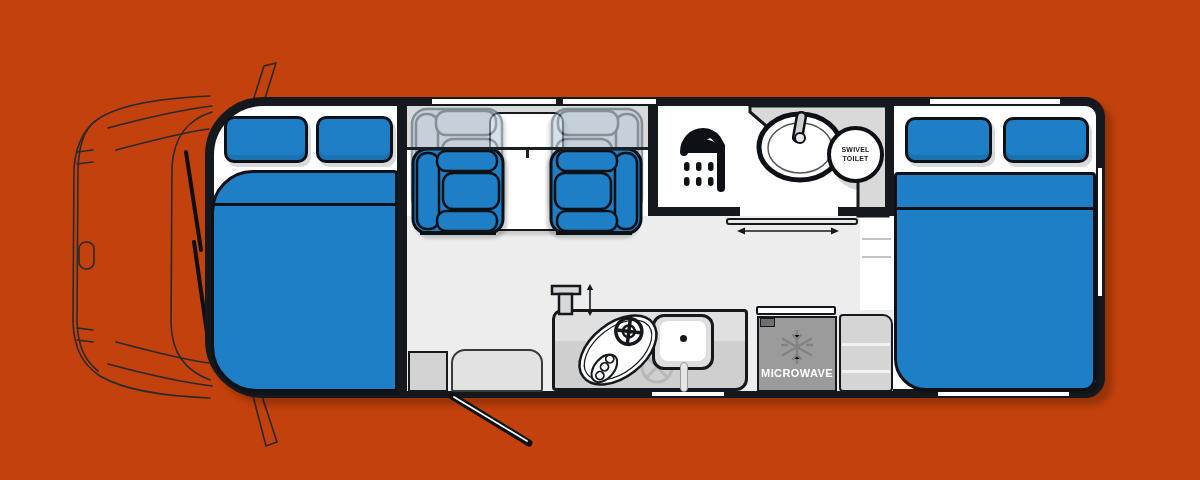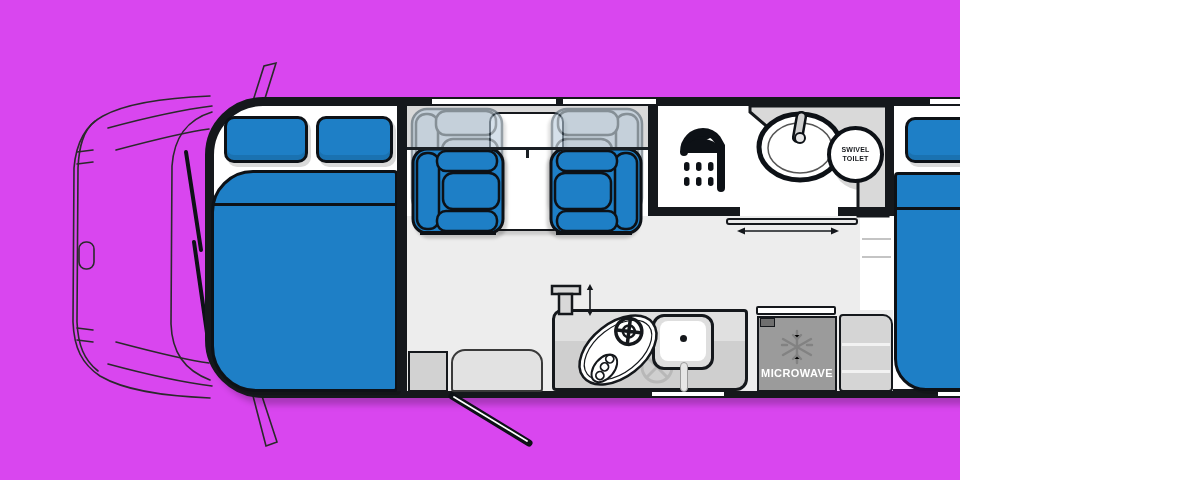--- a/index.html
+++ b/index.html
@@ -1,16 +1,16 @@
 <!DOCTYPE html>
 <html style="--blue: #1e7fc6; --ghost: #b7cbdb; --wall: #15181c; --floor: #ededed; --counter: #d6d6d6; --appliance: #9b9b9b;"><head>
 <meta charset="utf-8">
 <style>
   html,body{margin:0;padding:0;background:#fff;}
-  .scene{position:relative;width:960px;height:480px;background:#d946ef;overflow:hidden;
+  .scene{position:relative;width:1200px;height:480px;background:#c2410c;overflow:hidden;
          font-family:"Liberation Sans", sans-serif;}
   .abs{position:absolute;}
   
   .body-shell{left:205px;top:97px;width:900px;height:301px;background:#fff;
     border:9px solid var(--wall);border-radius:58px 20px 20px 58px;box-sizing:border-box;
     box-shadow:7px 7px 6px rgba(0,0,0,.22);}
   .wall{background:var(--wall);}
   .window-slit{background:#fff;z-index:30;}
   
   .pillow{background:var(--blue);border:3px solid #0d1116;border-radius:10px;box-sizing:border-box;

